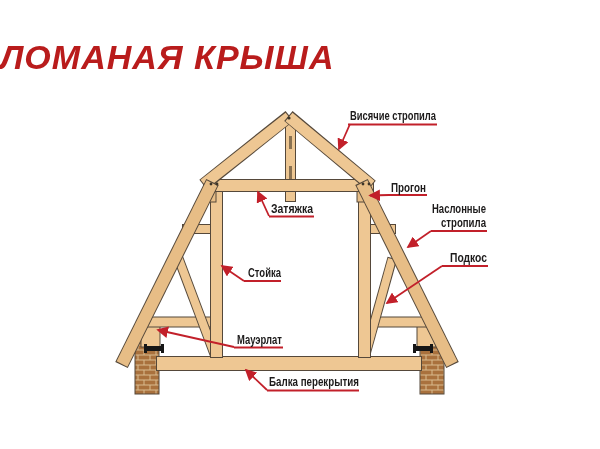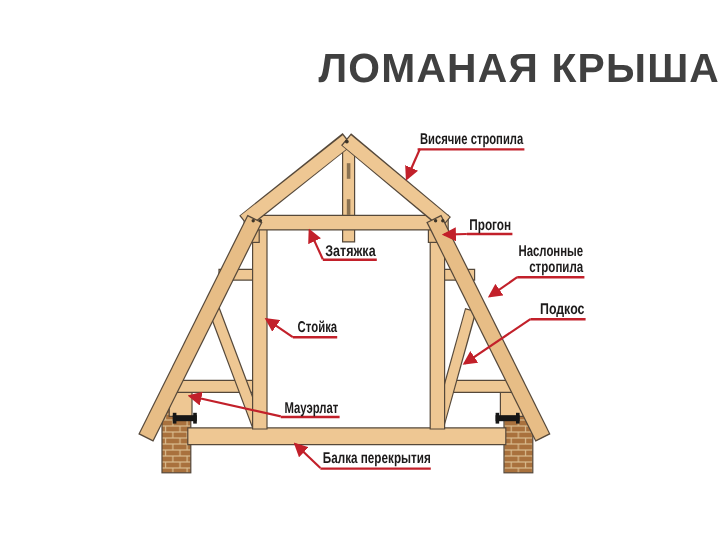--- a/index.html
+++ b/index.html
@@ -1,19 +1,19 @@
 <!DOCTYPE html>
 <html><head>
 <meta charset="utf-8">
 <style>
   html,body{margin:0;padding:0;background:#ffffff;}
   .slide{position:relative;width:600px;height:449px;background:#ffffff;overflow:hidden;
          font-family:"Liberation Sans",sans-serif;}
-  .title{position:absolute;top:38px;left:0;width:100%;text-align:right;
-         font-size:34px;font-weight:700;letter-spacing:1px;color:#404040;}
+  .title{position:absolute;top:38px;left:0;width:100%;text-align:left;
+         font-size:34px;font-weight:700;letter-spacing:1px;color:#b91c1c;font-style:italic;}
   svg{position:absolute;left:0;top:0;}
   .o{stroke:#55483a;fill:none;stroke-linecap:butt;}
   .w{stroke:#eec793;fill:none;stroke-linecap:butt;}
   .wd{stroke:#e7bd86;fill:none;stroke-linecap:butt;}
   .blk{fill:#eec793;stroke:#55483a;stroke-width:1;}
   .blkd{fill:#e7bd86;stroke:#55483a;stroke-width:1;}
   .lead{stroke:#c2202a;stroke-width:1.8;fill:none;}
   .ul{stroke:#c2202a;stroke-width:2;fill:none;}
   .lbl{font-family:"Liberation Sans",sans-serif;font-weight:700;font-size:13px;fill:#1d1b1b;}
   .bolt{fill:#3c3428;}

